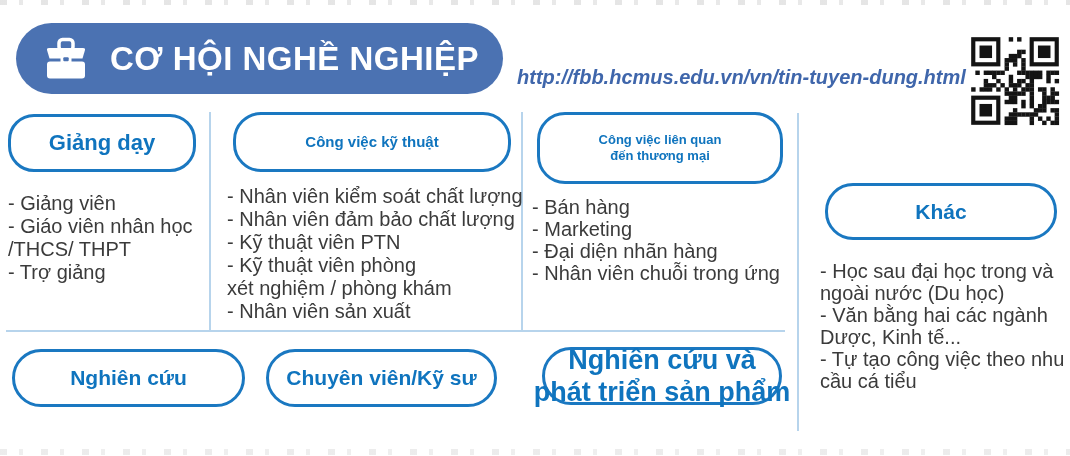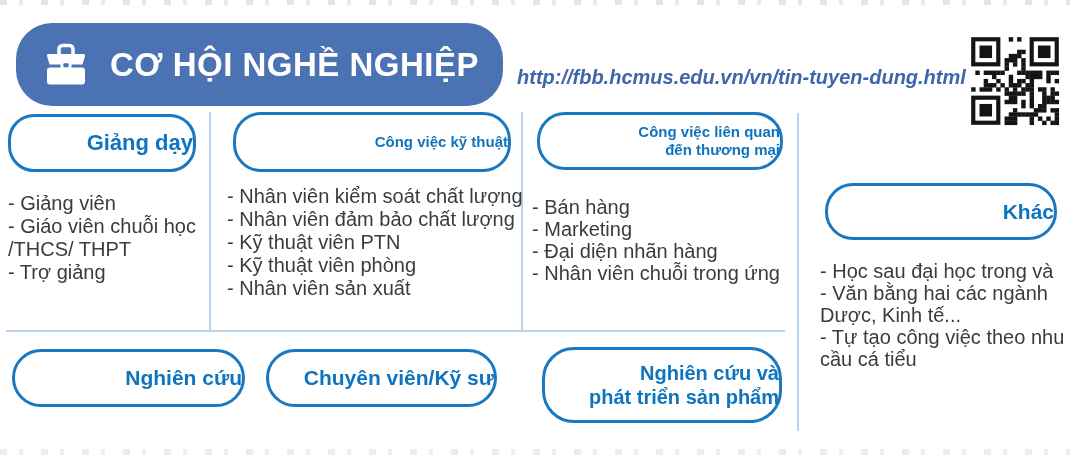--- a/index.html
+++ b/index.html
@@ -20,53 +20,53 @@
   
   .artifact{
     position:absolute;left:0;width:1070px;height:5px;opacity:.22;
     background:repeating-linear-gradient(90deg,#8a8a8a 0 7px,transparent 7px 19px,#9a9a9a 19px 23px,transparent 23px 41px);
   }
   .artifact.top{top:0;}
   .artifact.bottom{top:449px;height:6px;opacity:.16;}
 
   
   .pill{
-    position:absolute;left:16px;top:23px;width:487px;height:83px;
+    position:absolute;left:16px;top:23px;width:487px;height:71px;
     background:var(--pill-blue);border-radius:36px;
     display:flex;align-items:center;padding-left:26px;gap:20px;
   }
   .pill .title{
     color:#ffffff;font-size:33px;font-weight:bold;letter-spacing:.5px;
     white-space:nowrap;
   }
   .url{
     position:absolute;left:517px;top:66px;
     color:var(--url-blue);font-size:20px;font-style:italic;font-weight:600;
     white-space:nowrap;
     text-align:center;
   }
   .qr{
     position:absolute;left:967px;top:33px;width:96px;height:96px;background:#fff;
   }
 
   
   .obox{
     position:absolute;background:#ffffff;border:3px solid var(--outline-blue);
-    border-radius:28px;display:flex;flex-direction:column;align-items:flex-end;
+    border-radius:28px;display:flex;flex-direction:column;align-items:center;
     justify-content:center;text-align:center;color:var(--heading-blue);
     font-weight:bold;line-height:1.2;
   }
   .obox .tline{white-space:nowrap;}
   .b-giangday   {left:8px;  top:114px;width:188px;height:58px;font-size:22px;border-radius:26px;}
   .b-kythuat    {left:233px;top:112px;width:278px;height:60px;font-size:15px;}
-  .b-thuongmai  {left:537px;top:112px;width:246px;height:58px;font-size:15px;}
+  .b-thuongmai  {left:537px;top:112px;width:246px;height:72px;font-size:13px;}
   .b-khac       {left:825px;top:183px;width:232px;height:57px;font-size:21px;}
   .b-nghiencuu  {left:12px; top:349px;width:233px;height:58px;font-size:21px;border-radius:30px;}
   .b-chuyenvien {left:266px;top:349px;width:231px;height:58px;font-size:21px;border-radius:30px;}
-  .b-rnd        {left:542px;top:347px;width:240px;height:76px;font-size:20px;border-radius:32px;}
+  .b-rnd        {left:542px;top:347px;width:240px;height:58px;font-size:27px;border-radius:32px;}
 
   
   .list{position:absolute;color:var(--text-dark);font-size:20px;}
   .list .li{white-space:nowrap;}
   .l-giangday {left:8px;  top:192px;line-height:23px;}
   .l-kythuat  {left:227px;top:185px;line-height:23px;}
   .l-thuongmai{left:532px;top:196px;line-height:22px;}
   .l-khac     {left:820px;top:260px;line-height:22px;}
 
   
@@ -252,42 +252,44 @@
   <div class="obox b-thuongmai">
     <span class="tline">Công việc liên quan</span>
     <span class="tline">đến thương mại</span>
   </div>
   <div class="obox b-khac">
     <span class="tline">Khác</span>
   </div>
 
   <div class="list l-giangday">
     <div class="li">- Giảng viên</div>
-    <div class="li">- Giáo viên chuỗi học</div>
+    <div class="li">- Giáo viên nhân học</div>
     <div class="li">/THCS/ THPT</div>
     <div class="li">- Trợ giảng</div>
   </div>
 
   <div class="list l-kythuat">
     <div class="li">- Nhân viên kiểm soát chất lượng</div>
     <div class="li">- Nhân viên đảm bảo chất lượng</div>
     <div class="li">- Kỹ thuật viên PTN</div>
     <div class="li">- Kỹ thuật viên phòng</div>
+    <div class="li">xét nghiệm / phòng khám</div>
     <div class="li">- Nhân viên sản xuất</div>
   </div>
 
   <div class="list l-thuongmai">
     <div class="li">- Bán hàng</div>
     <div class="li">- Marketing</div>
     <div class="li">- Đại diện nhãn hàng</div>
     <div class="li">- Nhân viên chuỗi trong ứng</div>
   </div>
 
   <div class="list l-khac">
     <div class="li">- Học sau đại học trong và</div>
+    <div class="li">ngoài nước (Du học)</div>
     <div class="li">- Văn bằng hai các ngành</div>
     <div class="li">Dược, Kinh tế...</div>
     <div class="li">- Tự tạo công việc theo nhu</div>
     <div class="li">cầu cá tiểu</div>
   </div>
 
   <div class="obox b-chuyenvien">
     <span class="tline">Chuyên viên/Kỹ sư</span>
   </div>
   <div class="obox b-nghiencuu">

